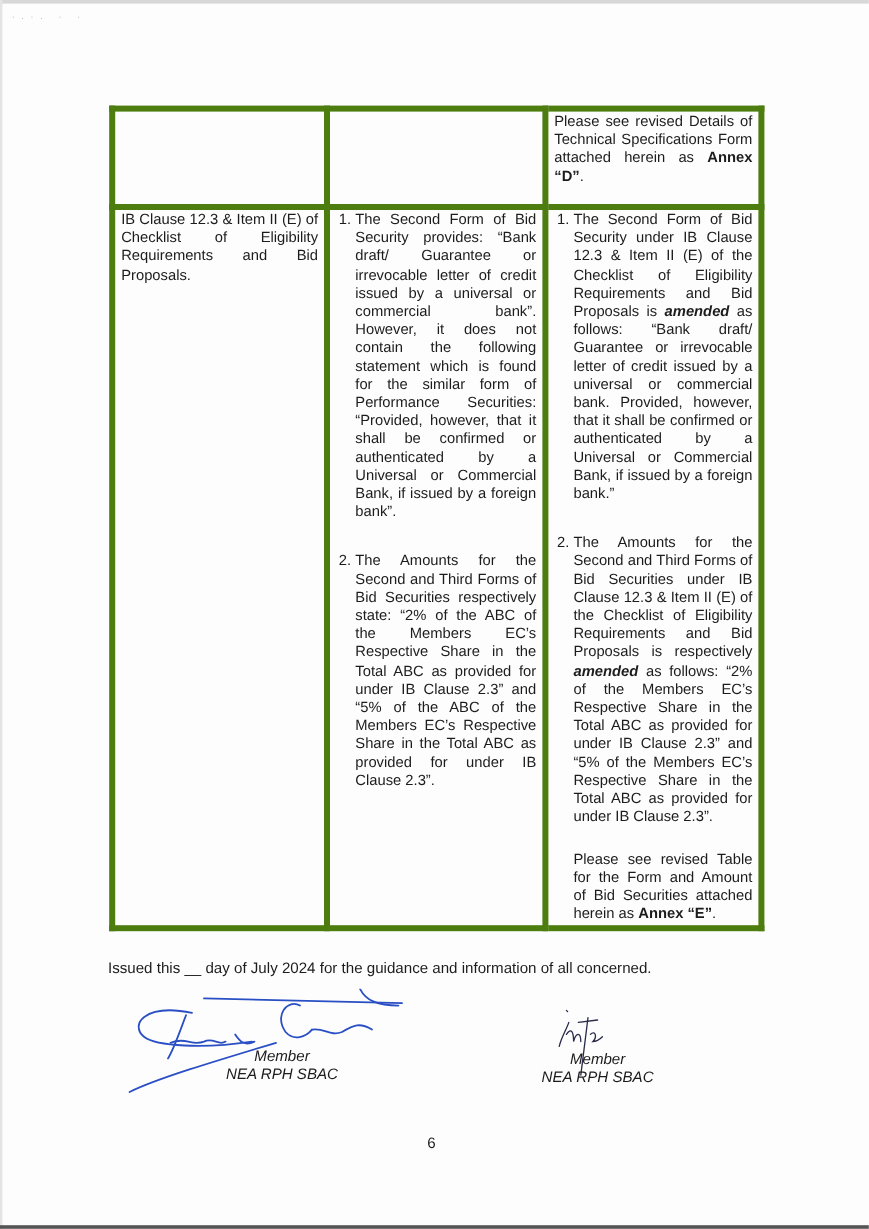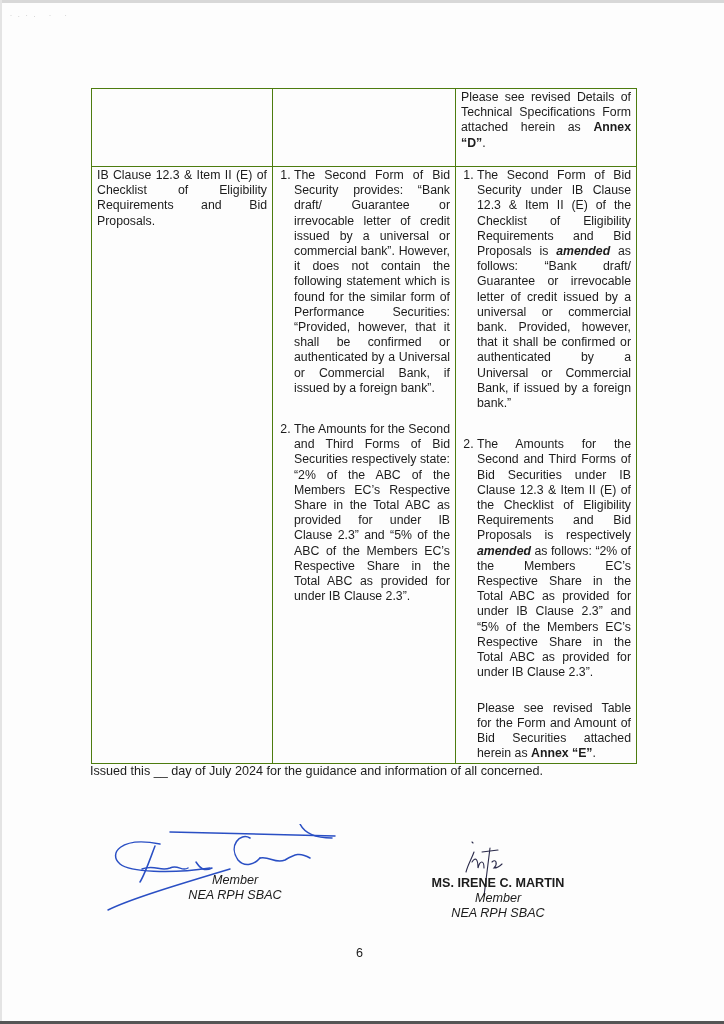--- a/index.html
+++ b/index.html
@@ -9,36 +9,36 @@
     }
     .page-top-shadow { position: absolute; left: 0; top: 0; width: 724px; height: 3px; background: #d8d8d8; }
     .page-left-edge { position: absolute; left: 0; top: 0; width: 2px; height: 1024px; background: #e4e4e4; }
     .page-bottom-edge { position: absolute; left: 0; bottom: 0; width: 724px; height: 3px; background: #555; }
     .specks { position: absolute; left: 10px; top: 12px; font-size: 6px; color: #888; letter-spacing: 6px; }
 
     table.amend {
       position: absolute; left: 91px; top: 88px; width: 546px;
       border-collapse: collapse; font-size: 12.3px; line-height: 15.2px;
     }
-    table.amend td { border: 1px solid #4d7c0f; vertical-align: top; padding: 1px 5px 2px 5px; text-align: justify; }
+    table.amend td { border: 5px solid #4d7c0f; vertical-align: top; padding: 1px 5px 2px 5px; text-align: justify; }
     td.c1 { width: 170px; }
     td.c2 { width: 172px; }
     td.c3 { width: 170px; }
     tr.top-row td { height: 74px; }
     td.section {
       font-weight: bold; font-size: 12.6px; line-height: 14.5px; padding: 2px 5px 0 5px;
     }
     ol.items { margin: 0; padding-left: 16px; }
     ol.items li { margin: 0; text-align: justify; }
     ol.items li + li { margin-top: 26px; }
     .col3-note { margin-top: 20px; padding-left: 16px; text-align: justify; }
     b.annex { font-weight: bold; }
     em.amended { font-weight: bold; }
 
-    .issued { position: absolute; left: 90px; top: 764px; font-size: 12.6px; }
+    .issued { position: absolute; left: 90px; top: 800px; font-size: 12.6px; }
     .sig-block { position: absolute; text-align: center; font-size: 12.6px; line-height: 15px; }
     .sig-left { left: 127px; top: 873px; width: 216px; }
     .sig-right { left: 398px; top: 876px; width: 200px; }
     .sig-name { font-weight: bold; }
     .sig-role, .sig-org { font-style: italic; }
     .signature { position: absolute; }
     .page-number { position: absolute; left: 356px; top: 946px; font-size: 12.6px; }
   </style>
 </head>
 <body>
@@ -99,19 +99,18 @@
     <path d="M 20 4 L 21 5"></path>
   </g>
 </svg>
 
 <div class="sig-block sig-left">
   <div class="sig-role">Member</div>
   <div class="sig-org">NEA RPH SBAC</div>
 </div>
 
 <div class="sig-block sig-right">
-  <div class="sig-name">MS. IRENE C. MARTIN</div>
   <div class="sig-role">Member</div>
   <div class="sig-org">NEA RPH SBAC</div>
 </div>
 
 <div class="page-number">6</div>
 <div class="page-bottom-edge"></div>
 
 </body></html>

